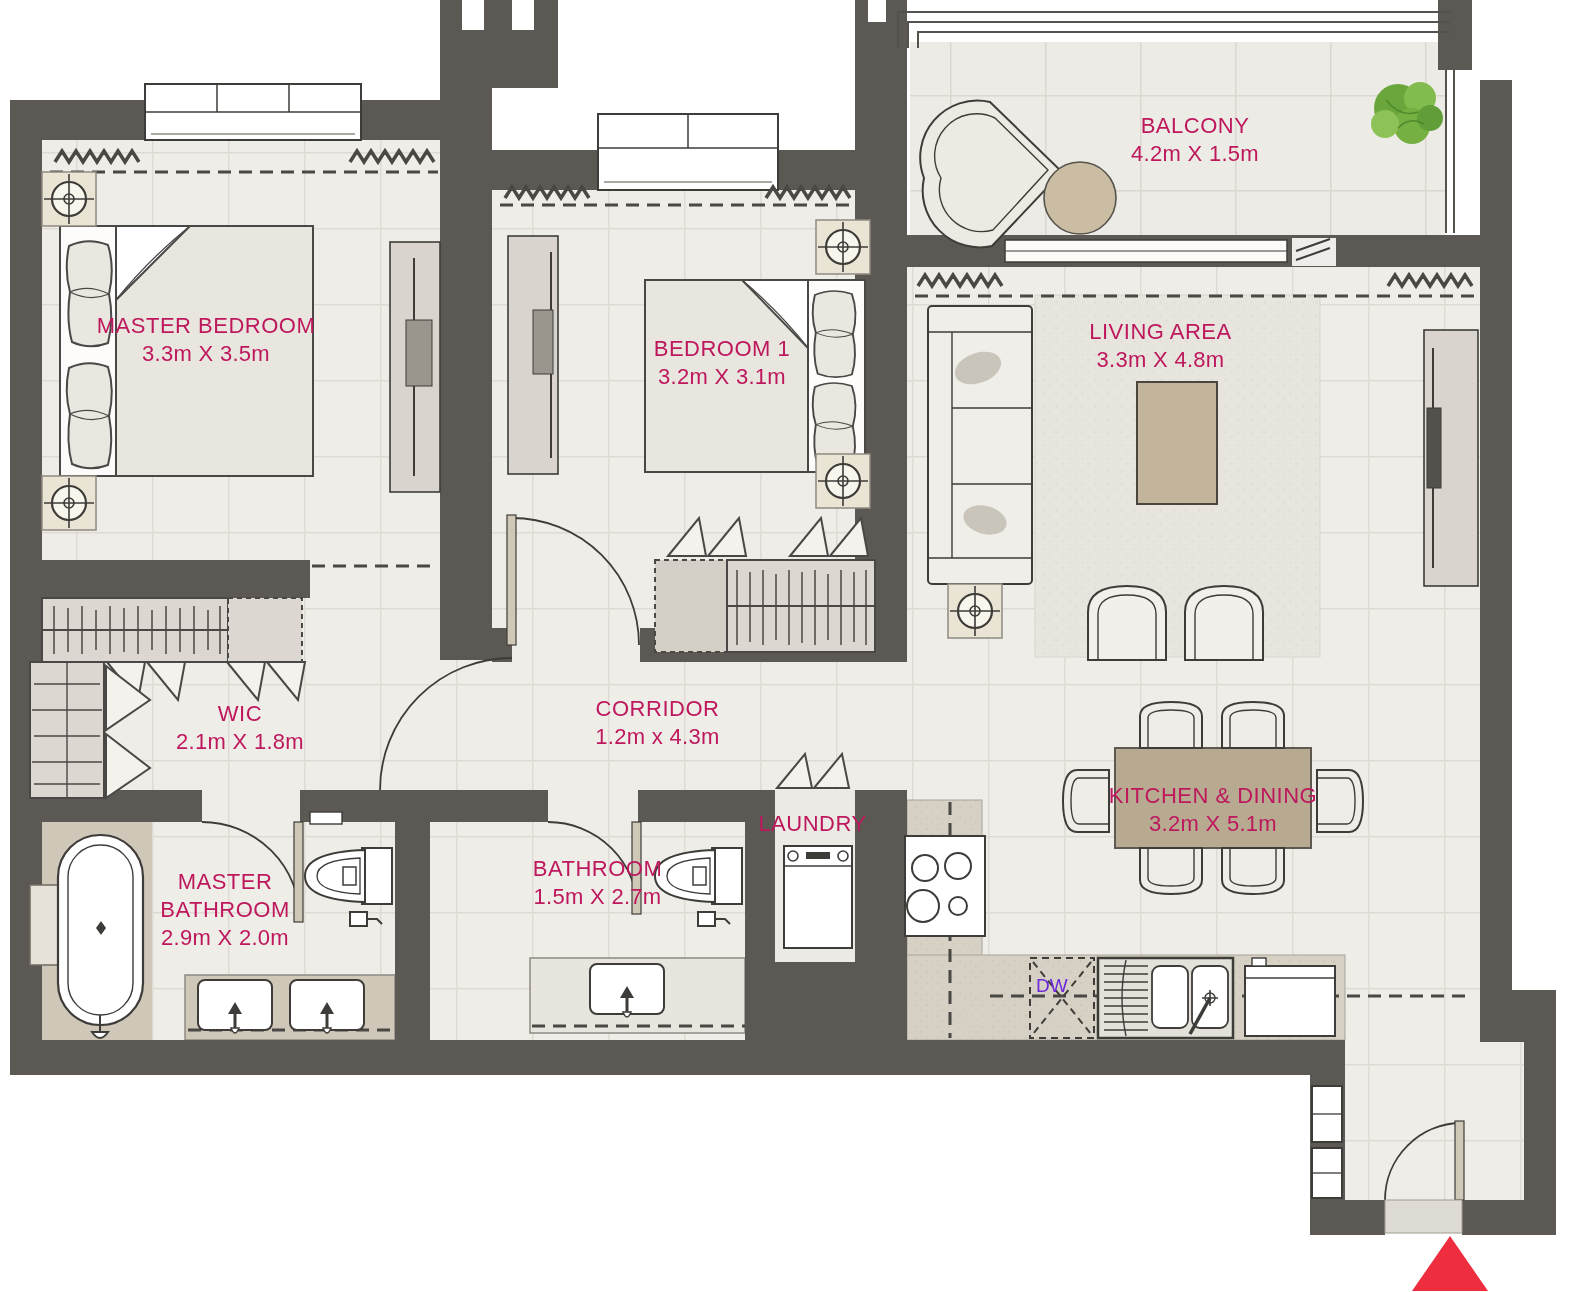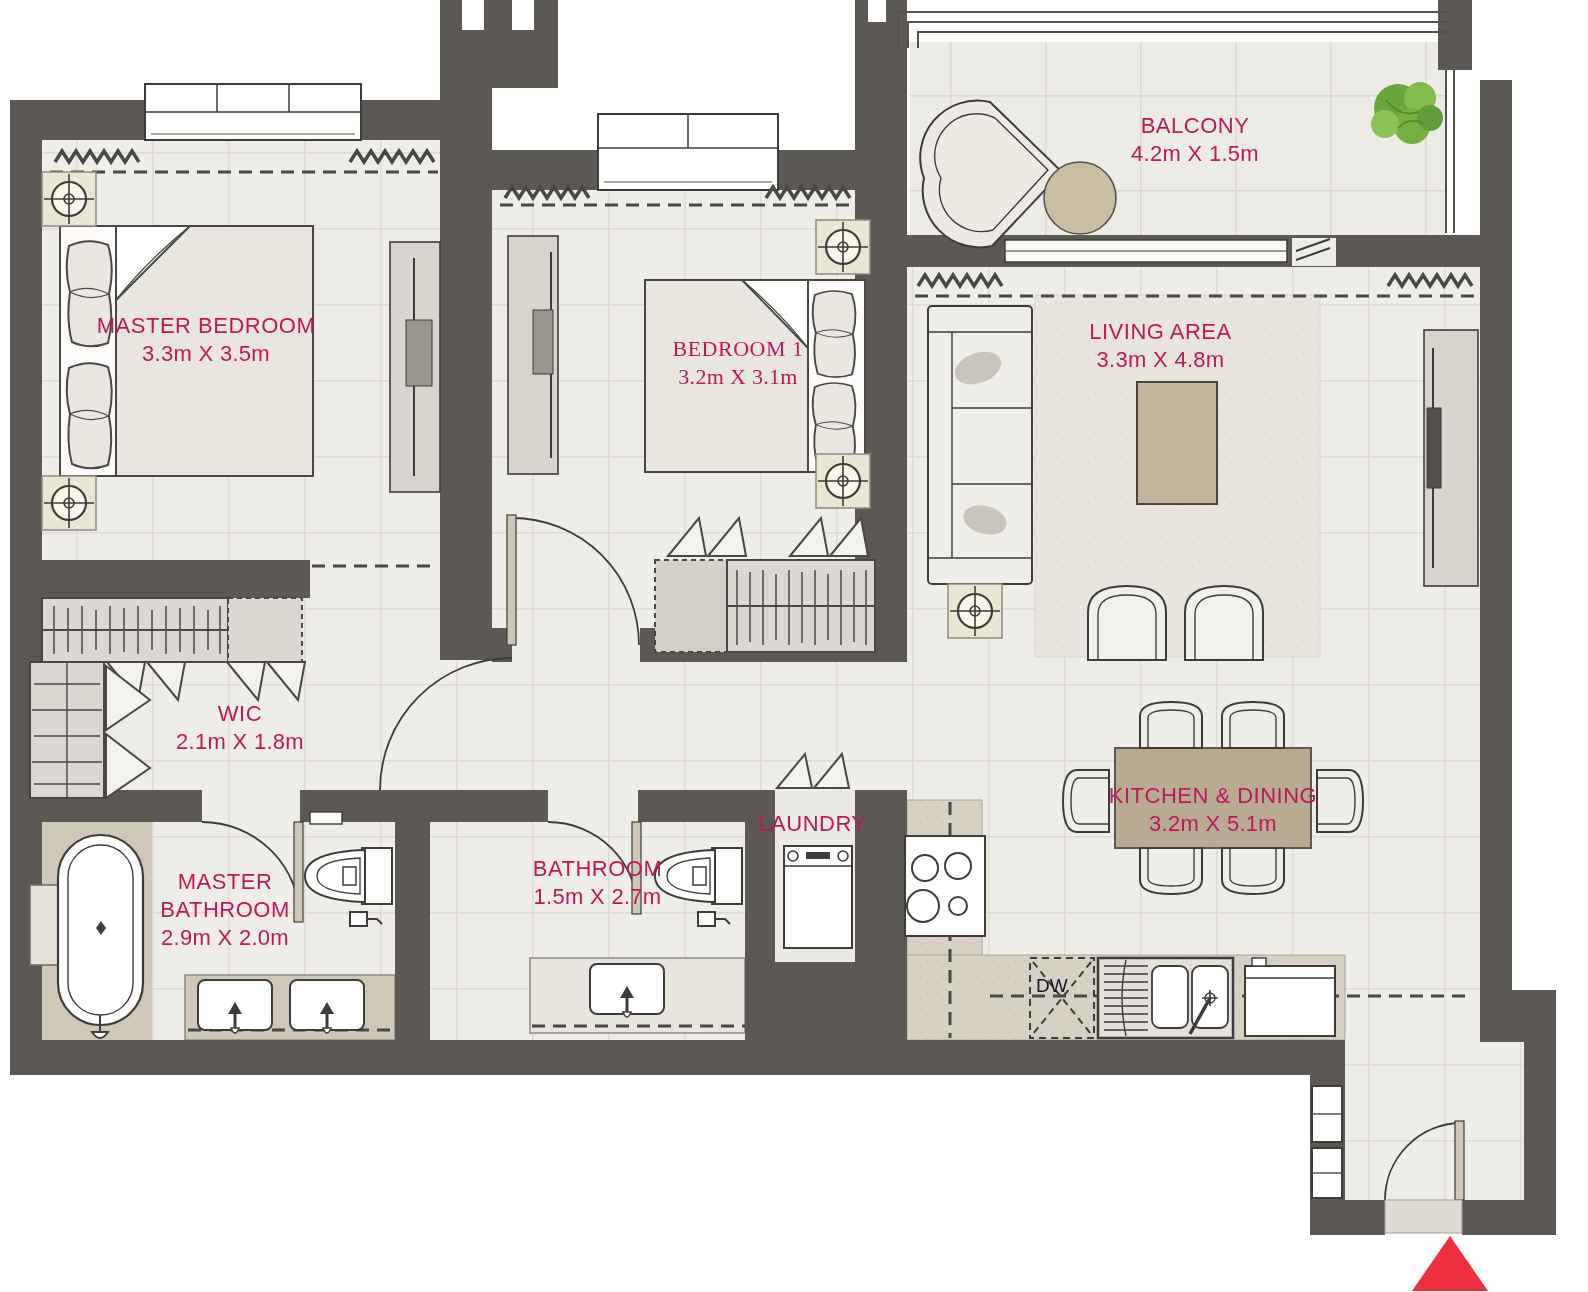--- a/index.html
+++ b/index.html
@@ -2,21 +2,21 @@
 <html><head>
 <meta charset="utf-8">
 <style>
   html,body{margin:0;padding:0;background:#ffffff;}
   .plan{position:relative;width:1588px;height:1292px;background:#ffffff;overflow:hidden;
         font-family:"Liberation Sans", sans-serif;}
   .plan svg{position:absolute;left:0;top:0;}
   .label{position:absolute;text-align:center;color:#be185d;z-index:5;pointer-events:none;}
   .rname{font-size:22px;line-height:1.28;letter-spacing:.5px;white-space:pre-line;}
   .rdims{font-size:22px;line-height:1.28;letter-spacing:.3px;}
-  .applabel{position:absolute;font-size:19px;color:#0f172a;z-index:5;}
+  .applabel{position:absolute;font-size:19px;color:#6d28d9;z-index:5;}
 </style>
 </head>
 <body>
 
 <div class="plan">
 <svg width="1588" height="1292" viewBox="0 0 1588 1292">
   <defs>
     <pattern id="tiles" width="76" height="76" patternUnits="userSpaceOnUse">
       <rect width="76" height="76" fill="#efede8"></rect>
       <path d="M76 0.75 H0 M0.75 0 V76" stroke="#dfdbd4" stroke-width="1.5" fill="none"></path>
@@ -378,36 +378,40 @@
     <path d="M1312 1173 H1342" stroke="#3e3c39" stroke-width="1.3"></path>
   </g>
 
   <polygon points="1412,1291 1488,1291 1450,1236" fill="#ee2d3e"></polygon>
 </svg>
 
 <div class="label" style="left:96px;top:312px;width:220px;">
   <div class="rname">MASTER BEDROOM</div>
       <div class="rdims">3.3m X 3.5m</div>
 </div>
-<div class="label" style="left:628px;top:335px;width:220px;font-family:Liberation Serif, serif;">
+<div class="label" style="left:612px;top:335px;width:220px;">
   <div class="rname">BEDROOM 1</div>
       <div class="rdims">3.2m X 3.1m</div>
 </div>
 <div class="label" style="left:1048px;top:318px;width:225px;">
   <div class="rname">LIVING AREA</div>
       <div class="rdims">3.3m X 4.8m</div>
 </div>
 <div class="label" style="left:1085px;top:112px;width:220px;">
   <div class="rname">BALCONY</div>
       <div class="rdims">4.2m X 1.5m</div>
 </div>
 <div class="label" style="left:140px;top:700px;width:200px;">
   <div class="rname">WIC</div>
       <div class="rdims">2.1m X 1.8m</div>
 </div>
+<div class="label" style="left:545px;top:695px;width:225px;">
+  <div class="rname">CORRIDOR</div>
+      <div class="rdims">1.2m x 4.3m</div>
+</div>
 <div class="label" style="left:120px;top:840px;width:210px;margin-top:28px;">
   <div class="rname">MASTER BATHROOM</div>
       <div class="rdims">2.9m X 2.0m</div>
 </div>
 <div class="label" style="left:485px;top:855px;width:225px;">
   <div class="rname">BATHROOM</div>
       <div class="rdims">1.5m X 2.7m</div>
 </div>
 <div class="label" style="left:745px;top:810px;width:135px;">
   <div class="rname">LAUNDRY</div>

